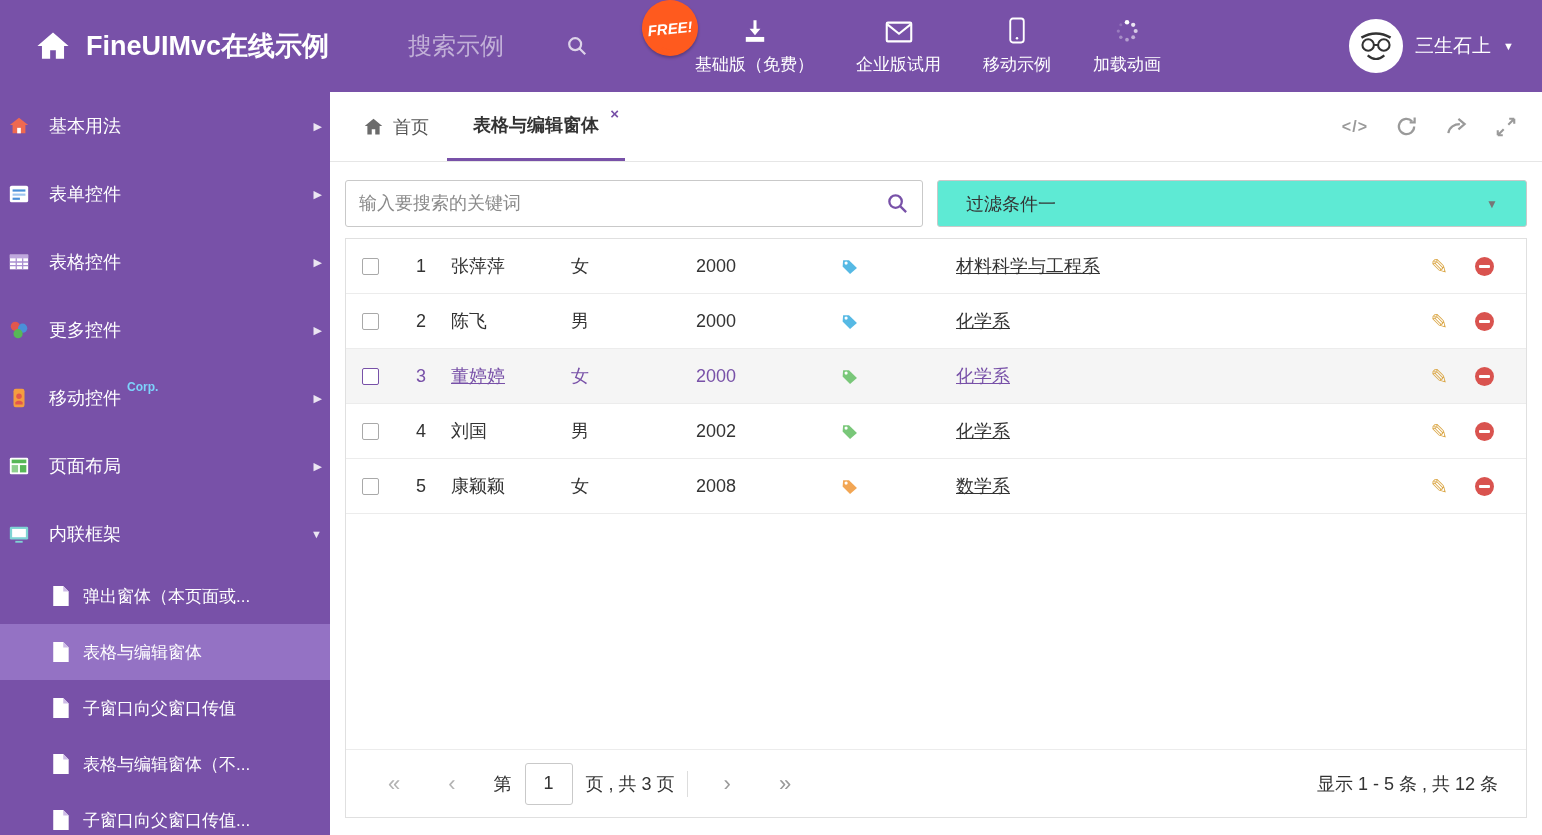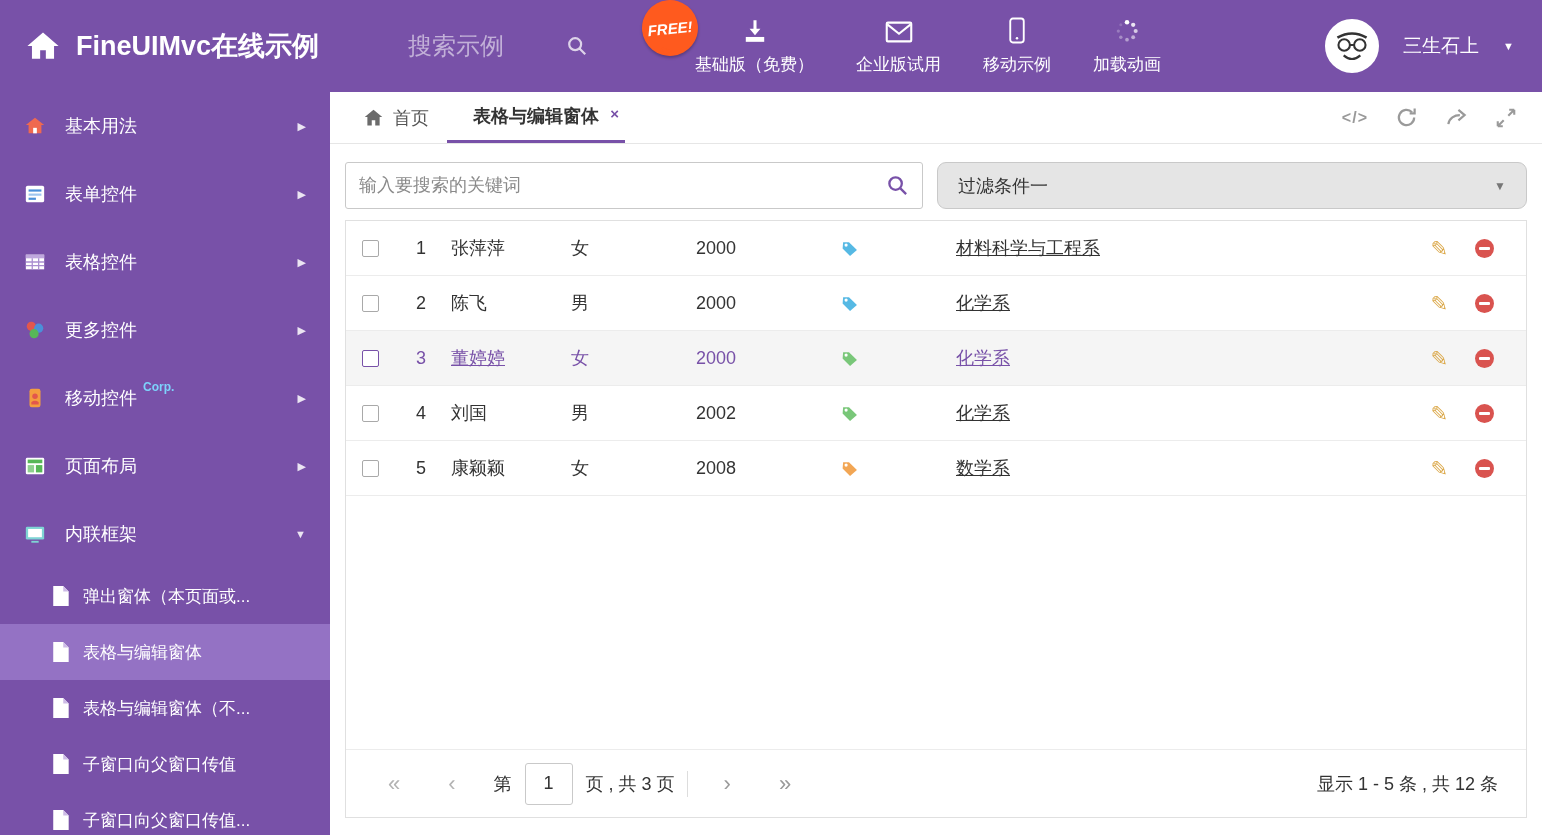--- a/index.html
+++ b/index.html
@@ -1,62 +1,62 @@
 <!DOCTYPE html>
 <html><head>
 <meta charset="utf-8">
 <style>
   *{box-sizing:border-box;margin:0;padding:0}
   html,body{width:1542px;height:835px;overflow:hidden}
   body{font-family:"Liberation Sans","DejaVu Sans",sans-serif;background:#fff;color:#333}
 
   
   .topbar{height:92px;background:#7851a8;display:flex;align-items:center;position:relative}
-  .brand{display:flex;align-items:center;padding-left:26px;width:408px;flex:0 0 auto}
+  .brand{display:flex;align-items:center;padding-left:36px;width:408px;flex:0 0 auto}
   .brand-title{color:#fff;font-size:27px;font-weight:bold;margin-left:16px;white-space:nowrap}
   .topsearch{display:flex;align-items:center;width:208px;flex:0 0 auto}
   .topsearch input{background:transparent;border:none;outline:none;color:#fff;font-size:24px;width:158px}
   .topsearch input::placeholder{color:rgba(255,255,255,.55)}
   .topnav{display:flex;height:100%;margin-left:58px}
   .topnav-item{position:relative;display:flex;flex-direction:column;align-items:center;justify-content:center;gap:9px;color:#fff;font-size:17px;padding:0 21px;cursor:pointer;white-space:nowrap}
   .topnav-item .nicon{height:27px;display:flex;align-items:flex-end}
   .free-badge{position:absolute;top:0;left:-32px;width:56px;height:56px;border-radius:50%;background:#ff5a1e;color:#fff;font-weight:bold;font-style:italic;font-size:15px;display:flex;align-items:center;justify-content:center;transform:rotate(-6deg);box-shadow:0 2px 3px rgba(0,0,0,.25);z-index:5}
   .free-badge:after{content:"";position:absolute;bottom:-4px;left:14px;border:6px solid transparent;border-top-color:#ff5a1e;transform:rotate(25deg)}
-  .userbox{margin-left:auto;display:flex;align-items:center;gap:24px;padding-right:28px;color:#fff;font-size:19px;cursor:pointer}
+  .userbox{margin-left:auto;display:flex;align-items:center;gap:12px;padding-right:28px;color:#fff;font-size:19px;cursor:pointer}
   .avatar{width:54px;height:54px;border-radius:50%;background:#fff;overflow:hidden;border:2px solid #fff;flex:0 0 auto}
   .caret{font-size:11px;color:#fff}
 
   
   .layout{display:flex;height:743px}
 
   
   .sidebar{width:330px;background:#7851a8;color:#fff;flex:0 0 auto;overflow:hidden}
-  .side-item{height:68px;display:flex;align-items:center;padding:0 24px;font-size:18px;cursor:pointer}
+  .side-item{height:68px;display:flex;align-items:center;padding:0 8px;font-size:18px;cursor:pointer}
   .side-item .sicon{width:26px;margin-right:15px;display:flex;align-items:center}
   .side-arrow{margin-left:auto;font-size:11px;color:rgba(255,255,255,.85)}
   .corp-badge{color:#7dd3fc;font-size:12px;font-weight:bold;margin-left:6px;align-self:flex-start;padding-top:16px}
   .side-sub{height:56px;display:flex;align-items:center;padding-left:52px;font-size:17px;cursor:pointer;white-space:nowrap}
   .side-sub.active{background:#9472c4}
   .side-sub .ficon{margin-right:14px;display:flex;align-items:center}
 
   
   .main{flex:1;display:flex;flex-direction:column;background:#fff;min-width:0}
-  .tabbar{height:52px;border-bottom:1px solid #e6e6e6;display:flex;align-items:stretch;padding:0 15px}
+  .tabbar{height:70px;border-bottom:1px solid #e6e6e6;display:flex;align-items:stretch;padding:0 15px}
   .tab{display:flex;align-items:center;gap:9px;font-size:18px;color:#555;padding:0 18px;cursor:pointer}
   .tab.active{position:relative;color:#333;font-weight:bold;border-bottom:3px solid #7851a8;padding:0 26px}
   .tab-close{position:absolute;top:13px;right:6px;color:#7851a8;font-size:15px;font-weight:bold;cursor:pointer}
   .tabtools{margin-left:auto;display:flex;align-items:center;gap:27px;padding-right:10px;color:#9a9a9a}
   .tool-code{font-size:16px;font-weight:bold;letter-spacing:1px;cursor:pointer}
   .tool-ic{cursor:pointer;display:flex;align-items:center}
 
   .filterrow{display:flex;gap:14px;margin:18px 15px 0}
   .search-box{width:578px;height:47px;border:1px solid #c9c9c9;border-radius:3px;display:flex;align-items:center;padding:0 13px;background:#fff}
   .search-box input{flex:1;border:none;outline:none;font-size:18px;color:#333}
   .search-box input::placeholder{color:#8a8a8a}
-  .filter-select{flex:1;height:47px;border:1px solid #c9c9c9;border-radius:9px;display:flex;align-items:center;padding:0 20px;font-size:18px;color:#333;cursor:pointer;background:#e5e5e5}
+  .filter-select{flex:1;height:47px;border:1px solid #c9c9c9;border-radius:3px;display:flex;align-items:center;padding:0 28px;font-size:18px;color:#333;cursor:pointer;background:#5eead4}
   .select-caret{margin-left:auto;color:#777;font-size:12px}
 
   .panel{flex:1;margin:11px 15px 17px;border:1px solid #e0e0e0;display:flex;flex-direction:column;min-height:0}
   .panel-toolbar{height:75px;flex:0 0 auto;display:flex;align-items:center;padding:0 14px;border-bottom:1px solid #ebebeb}
   .btn{display:inline-flex;align-items:center;gap:9px;height:47px;padding:0 17px;border:1px solid #c9c9c9;border-radius:3px;background:linear-gradient(#ffffff,#f4f4f4);font-size:17px;color:#333;cursor:pointer;font-family:inherit}
   .btn-add{margin-left:auto}
   .ic-minus{width:19px;height:19px;border-radius:50%;background:#d9534f;position:relative;display:inline-block;flex:0 0 auto}
   .ic-minus:after{content:"";position:absolute;left:4px;right:4px;top:8px;height:3px;background:#fff;border-radius:1px}
   .ic-plus{width:19px;height:19px;border-radius:50%;background:#5cb85c;position:relative;display:inline-block;flex:0 0 auto}
   .ic-plus:before{content:"";position:absolute;left:4px;right:4px;top:8px;height:3px;background:#fff;border-radius:1px}
@@ -276,30 +276,30 @@
       </span>
       <span>表格与编辑窗体</span>
     </div>
     <div class="side-sub">
       <span class="ficon">
         <svg width="17" height="20" viewBox="0 0 18 22">
             <path d="M1 0h11l6 6v16H1z" fill="#fff"></path>
             <path d="M12 0l6 6h-6z" fill="#cdbbe6"></path>
           </svg>
       </span>
-      <span>表格与编辑窗体（不...</span>
+      <span>子窗口向父窗口传值</span>
     </div>
     <div class="side-sub">
       <span class="ficon">
         <svg width="17" height="20" viewBox="0 0 18 22">
             <path d="M1 0h11l6 6v16H1z" fill="#fff"></path>
             <path d="M12 0l6 6h-6z" fill="#cdbbe6"></path>
           </svg>
       </span>
-      <span>子窗口向父窗口传值</span>
+      <span>表格与编辑窗体（不...</span>
     </div>
     <div class="side-sub">
       <span class="ficon">
         <svg width="17" height="20" viewBox="0 0 18 22">
             <path d="M1 0h11l6 6v16H1z" fill="#fff"></path>
             <path d="M12 0l6 6h-6z" fill="#cdbbe6"></path>
           </svg>
       </span>
       <span>子窗口向父窗口传值...</span>
     </div>

